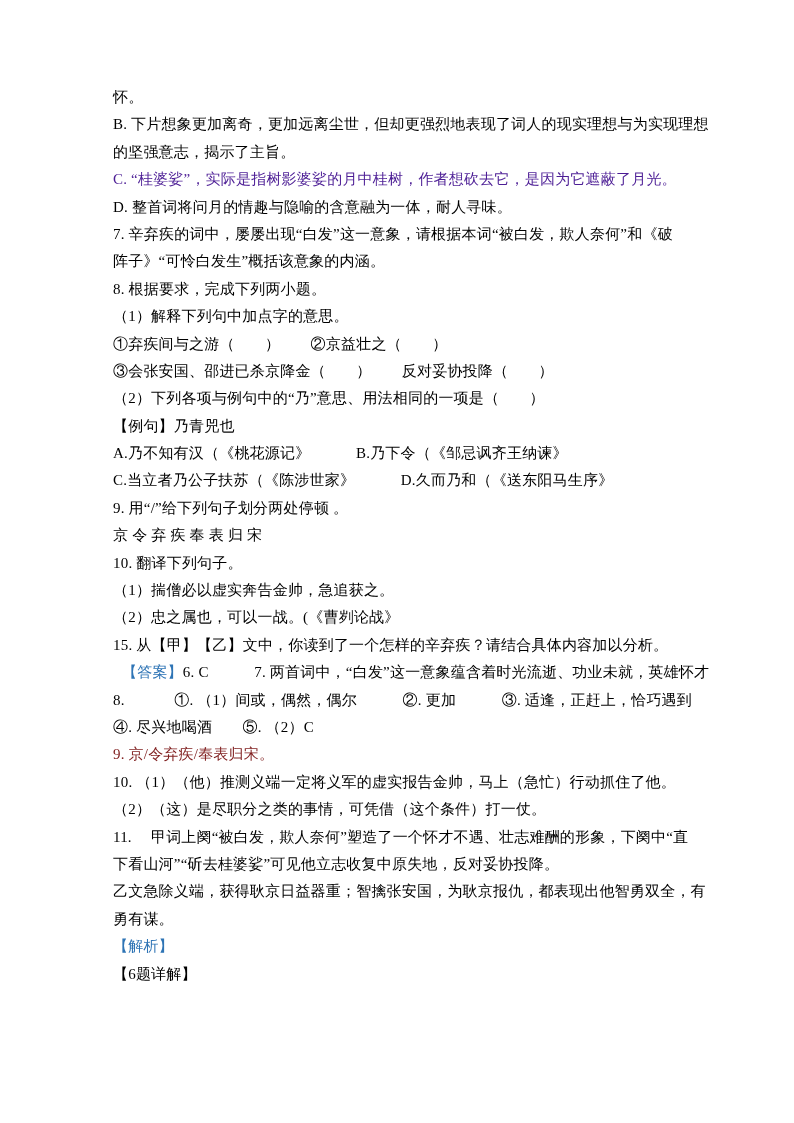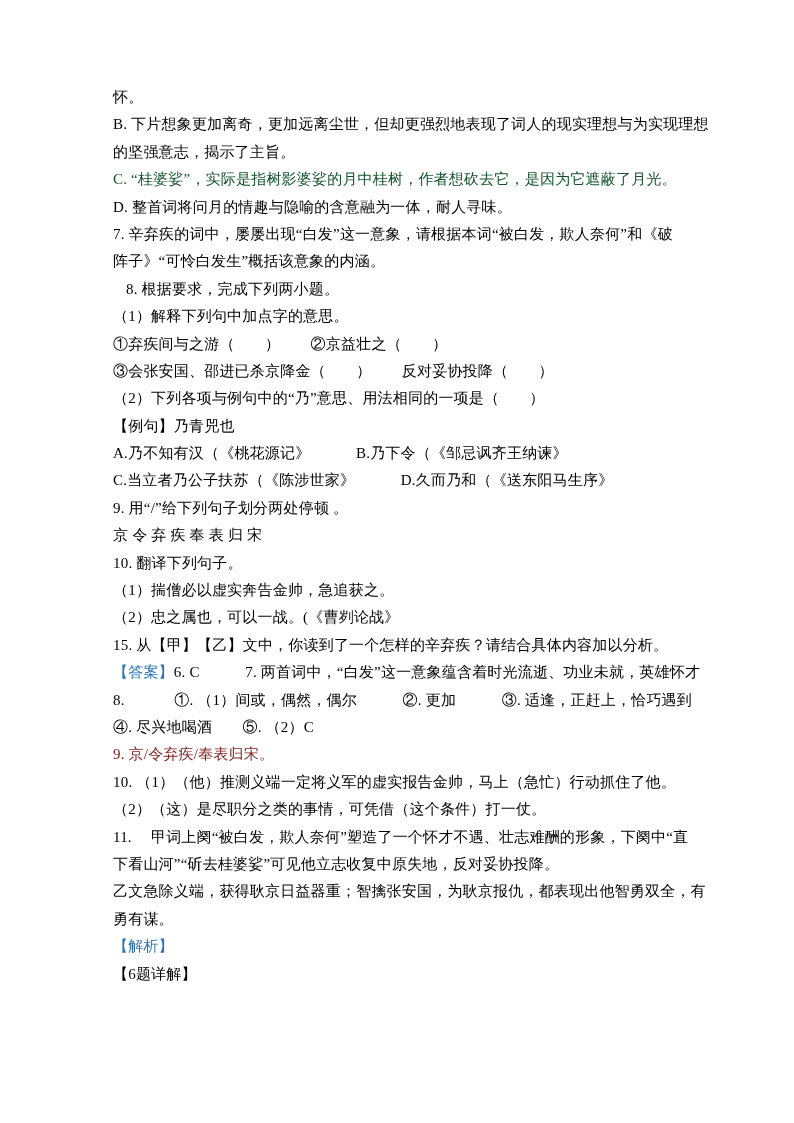--- a/index.html
+++ b/index.html
@@ -33,39 +33,39 @@
   .seg { display: inline; }
 </style>
 </head>
 <body>
 
 <div class="page">
   <div class="doc" id="doc-lines">
       <div class="line"><span class="seg" style="color: rgb(0, 0, 0);">怀。</span></div>
       <div class="line"><span class="seg" style="color: rgb(0, 0, 0);">B. 下片想象更加离奇，更加远离尘世，但却更强烈地表现了词人的现实理想与为实现理想</span></div>
       <div class="line"><span class="seg" style="color: rgb(0, 0, 0); text-align: center;">的坚强意志，揭示了主旨。</span></div>
-      <div class="line"><span class="seg" style="color: #14532d;">C. “桂婆娑”，实际是指树影婆娑的月中桂树，作者想砍去它，是因为它遮蔽了月光。</span></div>
+      <div class="line"><span class="seg" style="color: #4c1d95;">C. “桂婆娑”，实际是指树影婆娑的月中桂树，作者想砍去它，是因为它遮蔽了月光。</span></div>
       <div class="line"><span class="seg" style="color: rgb(0, 0, 0);">D. 整首词将问月的情趣与隐喻的含意融为一体，耐人寻味。</span></div>
       <div class="line"><span class="seg" style="color: rgb(0, 0, 0);">7. 辛弃疾的词中，屡屡出现“白发”这一意象，请根据本词“被白发，欺人奈何”和《破</span></div>
       <div class="line"><span class="seg" style="color: rgb(0, 0, 0);">阵子》“可怜白发生”概括该意象的内涵。</span></div>
-      <div class="line"><span class="seg" style="color: rgb(0, 0, 0); margin-left: 13px;">8. 根据要求，完成下列两小题。</span></div>
+      <div class="line"><span class="seg" style="color: rgb(0, 0, 0);">8. 根据要求，完成下列两小题。</span></div>
       <div class="line"><span class="seg" style="color: rgb(0, 0, 0);">（1）解释下列句中加点字的意思。</span></div>
       <div class="line"><span class="seg" style="color: rgb(0, 0, 0);">①弃疾间与之游（　　）　　②京益壮之（　　）</span></div>
       <div class="line"><span class="seg" style="color: rgb(0, 0, 0);">③会张安国、邵进已杀京降金（　　）　　反对妥协投降（　　）</span></div>
       <div class="line"><span class="seg" style="color: rgb(0, 0, 0);">（2）下列各项与例句中的“乃”意思、用法相同的一项是（　　）</span></div>
       <div class="line"><span class="seg" style="color: rgb(0, 0, 0); font-family: Liberation Serif, serif;">【例句】乃青兕也</span></div>
       <div class="line"><span class="seg" style="color: rgb(0, 0, 0); margin-top: 8px;">A.乃不知有汉（《桃花源记》　　　B.乃下令（《邹忌讽齐王纳谏》</span></div>
       <div class="line"><span class="seg" style="color: rgb(0, 0, 0); margin-top: 27px;">C.当立者乃公子扶苏（《陈涉世家》　　　D.久而乃和（《送东阳马生序》</span></div>
       <div class="line"><span class="seg" style="color: rgb(0, 0, 0);">9. 用“/”给下列句子划分两处停顿 。</span></div>
       <div class="line"><span class="seg" style="color: rgb(0, 0, 0);">京 令 弃 疾 奉 表 归 宋</span></div>
       <div class="line"><span class="seg" style="color: rgb(0, 0, 0);">10. 翻译下列句子。</span></div>
       <div class="line"><span class="seg" style="color: rgb(0, 0, 0);">（1）揣僧必以虚实奔告金帅，急追获之。</span></div>
       <div class="line"><span class="seg" style="color: rgb(0, 0, 0);">（2）忠之属也，可以一战。(《曹刿论战》</span></div>
       <div class="line"><span class="seg" style="color: rgb(0, 0, 0);">15. 从【甲】【乙】文中，你读到了一个怎样的辛弃疾？请结合具体内容加以分析。</span></div>
-      <div class="line"><span class="seg" style="color: rgb(46, 116, 181);">【答案】</span><span class="seg" style="color: rgb(0, 0, 0);">6. C　　　7. 两首词中，“白发”这一意象蕴含着时光流逝、功业未就，英雄怀才</span></div>
+      <div class="line"><span class="seg" style="color: rgb(46, 116, 181); margin-left: 9px;">【答案】</span><span class="seg" style="color: rgb(0, 0, 0);">6. C　　　7. 两首词中，“白发”这一意象蕴含着时光流逝、功业未就，英雄怀才</span></div>
       <div class="line"><span class="seg" style="color: rgb(0, 0, 0);">8. 　　　①. （1）间或，偶然，偶尔　　　②. 更加　　　③. 适逢，正赶上，恰巧遇到</span></div>
       <div class="line"><span class="seg" style="color: rgb(0, 0, 0);">④. 尽兴地喝酒　　⑤. （2）C</span></div>
       <div class="line"><span class="seg" style="color: #7f1d1d;">9. 京/令弃疾/奉表归宋。</span></div>
       <div class="line"><span class="seg" style="color: rgb(0, 0, 0);">10. （1）（他）推测义端一定将义军的虚实报告金帅，马上（急忙）行动抓住了他。</span></div>
       <div class="line"><span class="seg" style="color: rgb(0, 0, 0);">（2）（这）是尽职分之类的事情，可凭借（这个条件）打一仗。</span></div>
       <div class="line"><span class="seg" style="color: rgb(0, 0, 0);">11. 　甲词上阕“被白发，欺人奈何”塑造了一个怀才不遇、壮志难酬的形象，下阕中“直</span></div>
       <div class="line"><span class="seg" style="color: rgb(0, 0, 0);">下看山河”“斫去桂婆娑”可见他立志收复中原失地，反对妥协投降。</span></div>
       <div class="line"><span class="seg" style="color: rgb(0, 0, 0);">乙文急除义端，获得耿京日益器重；智擒张安国，为耿京报仇，都表现出他智勇双全，有</span></div>
       <div class="line"><span class="seg" style="color: rgb(0, 0, 0);">勇有谋。</span></div>
       <div class="line"><span class="seg" style="color: rgb(46, 116, 181);">【解析】</span></div>

